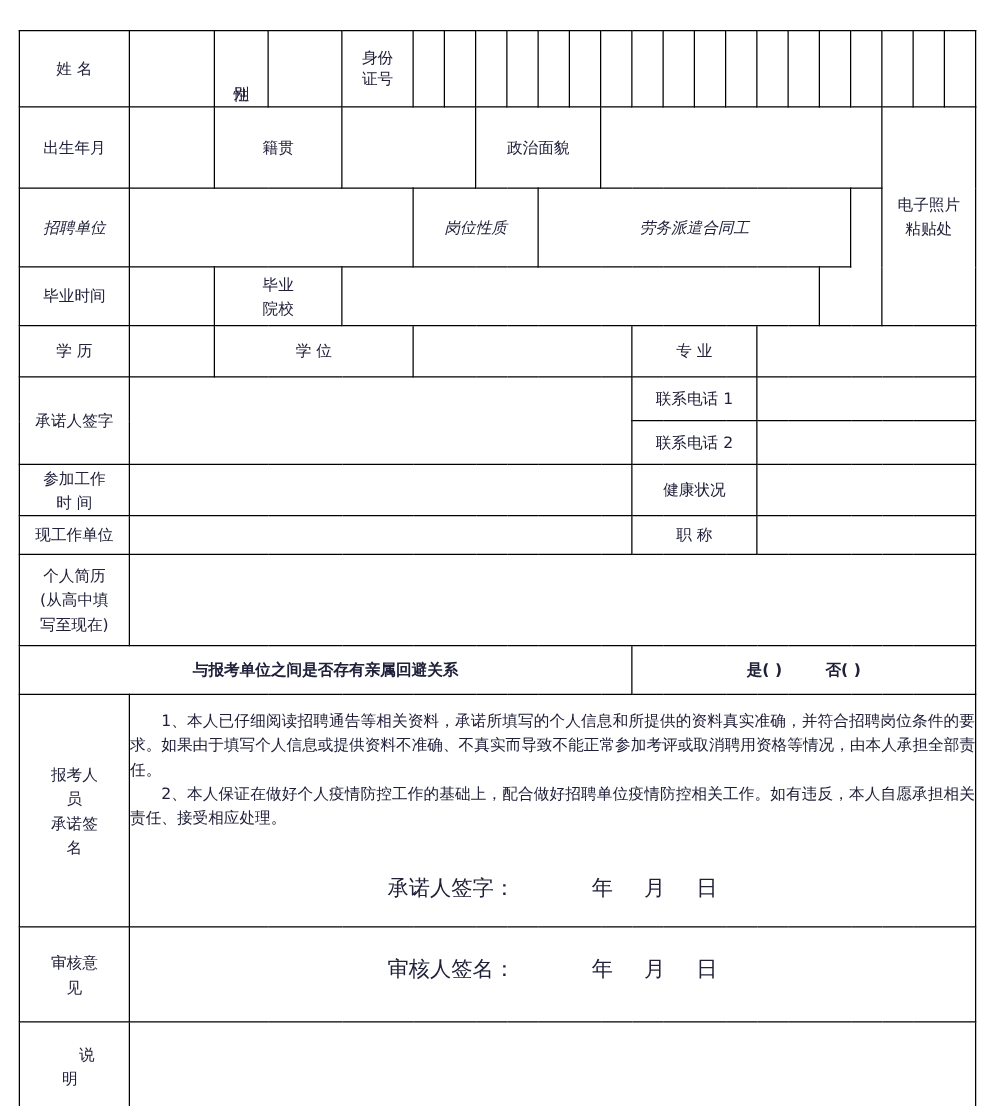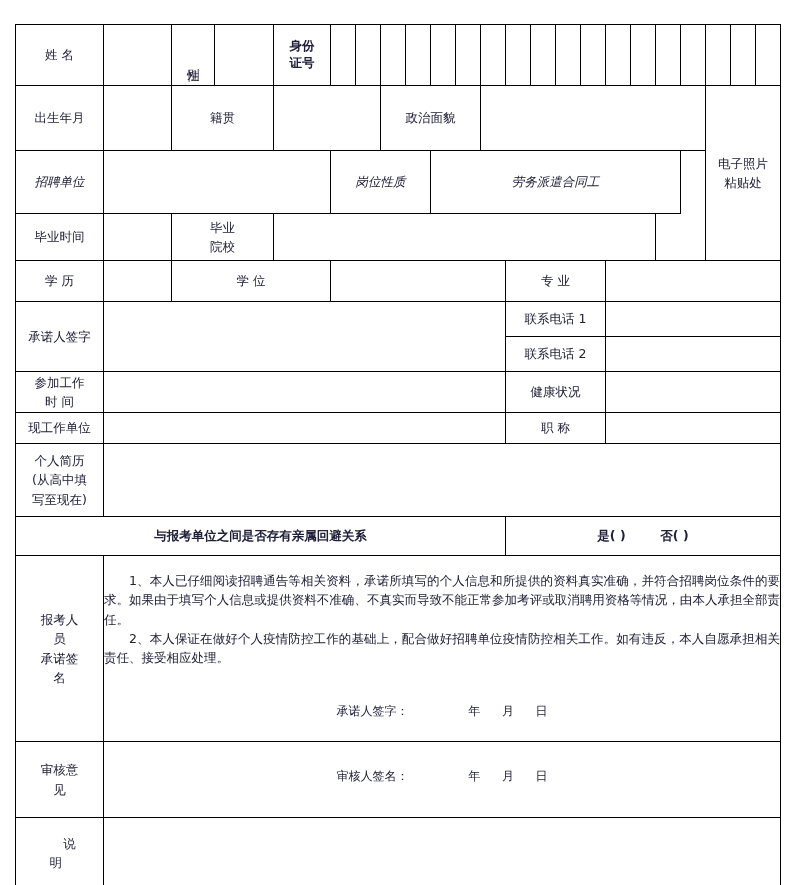--- a/index.html
+++ b/index.html
@@ -77,21 +77,21 @@
   }
   .commit p {
     margin: 0;
     text-indent: 2em;
     text-align: justify;
   }
 
   .sign-line {
     text-align: left;
     padding: 0 0 6px 0;
-    font-size: 12px;
+    font-size: 17px;
   }
   .sign-row {
     display: block;
     text-align: center;
   }
   .sign-name { display: inline-block; }
   .sign-date { display: inline-block; margin-left: 56px; letter-spacing: 0px; }
   .date-gap { display: inline-block; width: 14px; }
 
   .opinion-cell {
@@ -136,21 +136,21 @@
 
     <tbody>
         <tr>
       <td class="h60 lbl">姓  名</td>
       <td class="h60"></td>
       <td class="h60 two-line">
         <span style="writing-mode:vertical-rl; text-orientation:upright; line-height:1.3; display:inline-block;">性别</span>
       </td>
       <td class="h60"></td>
       <td class="h60 two-line">
-        <span style="display:inline-block; width:2.6em; line-height:1.35;font-weight:bold;">身份证号</span>
+        <span style="display:inline-block; width:2.6em; line-height:1.35;">身份证号</span>
       </td>
       <td class="h60 idbox"></td>
       <td class="h60 idbox"></td>
       <td class="h60 idbox"></td>
       <td class="h60 idbox"></td>
       <td class="h60 idbox"></td>
       <td class="h60 idbox"></td>
       <td class="h60 idbox"></td>
       <td class="h60 idbox"></td>
       <td class="h60 idbox"></td>

